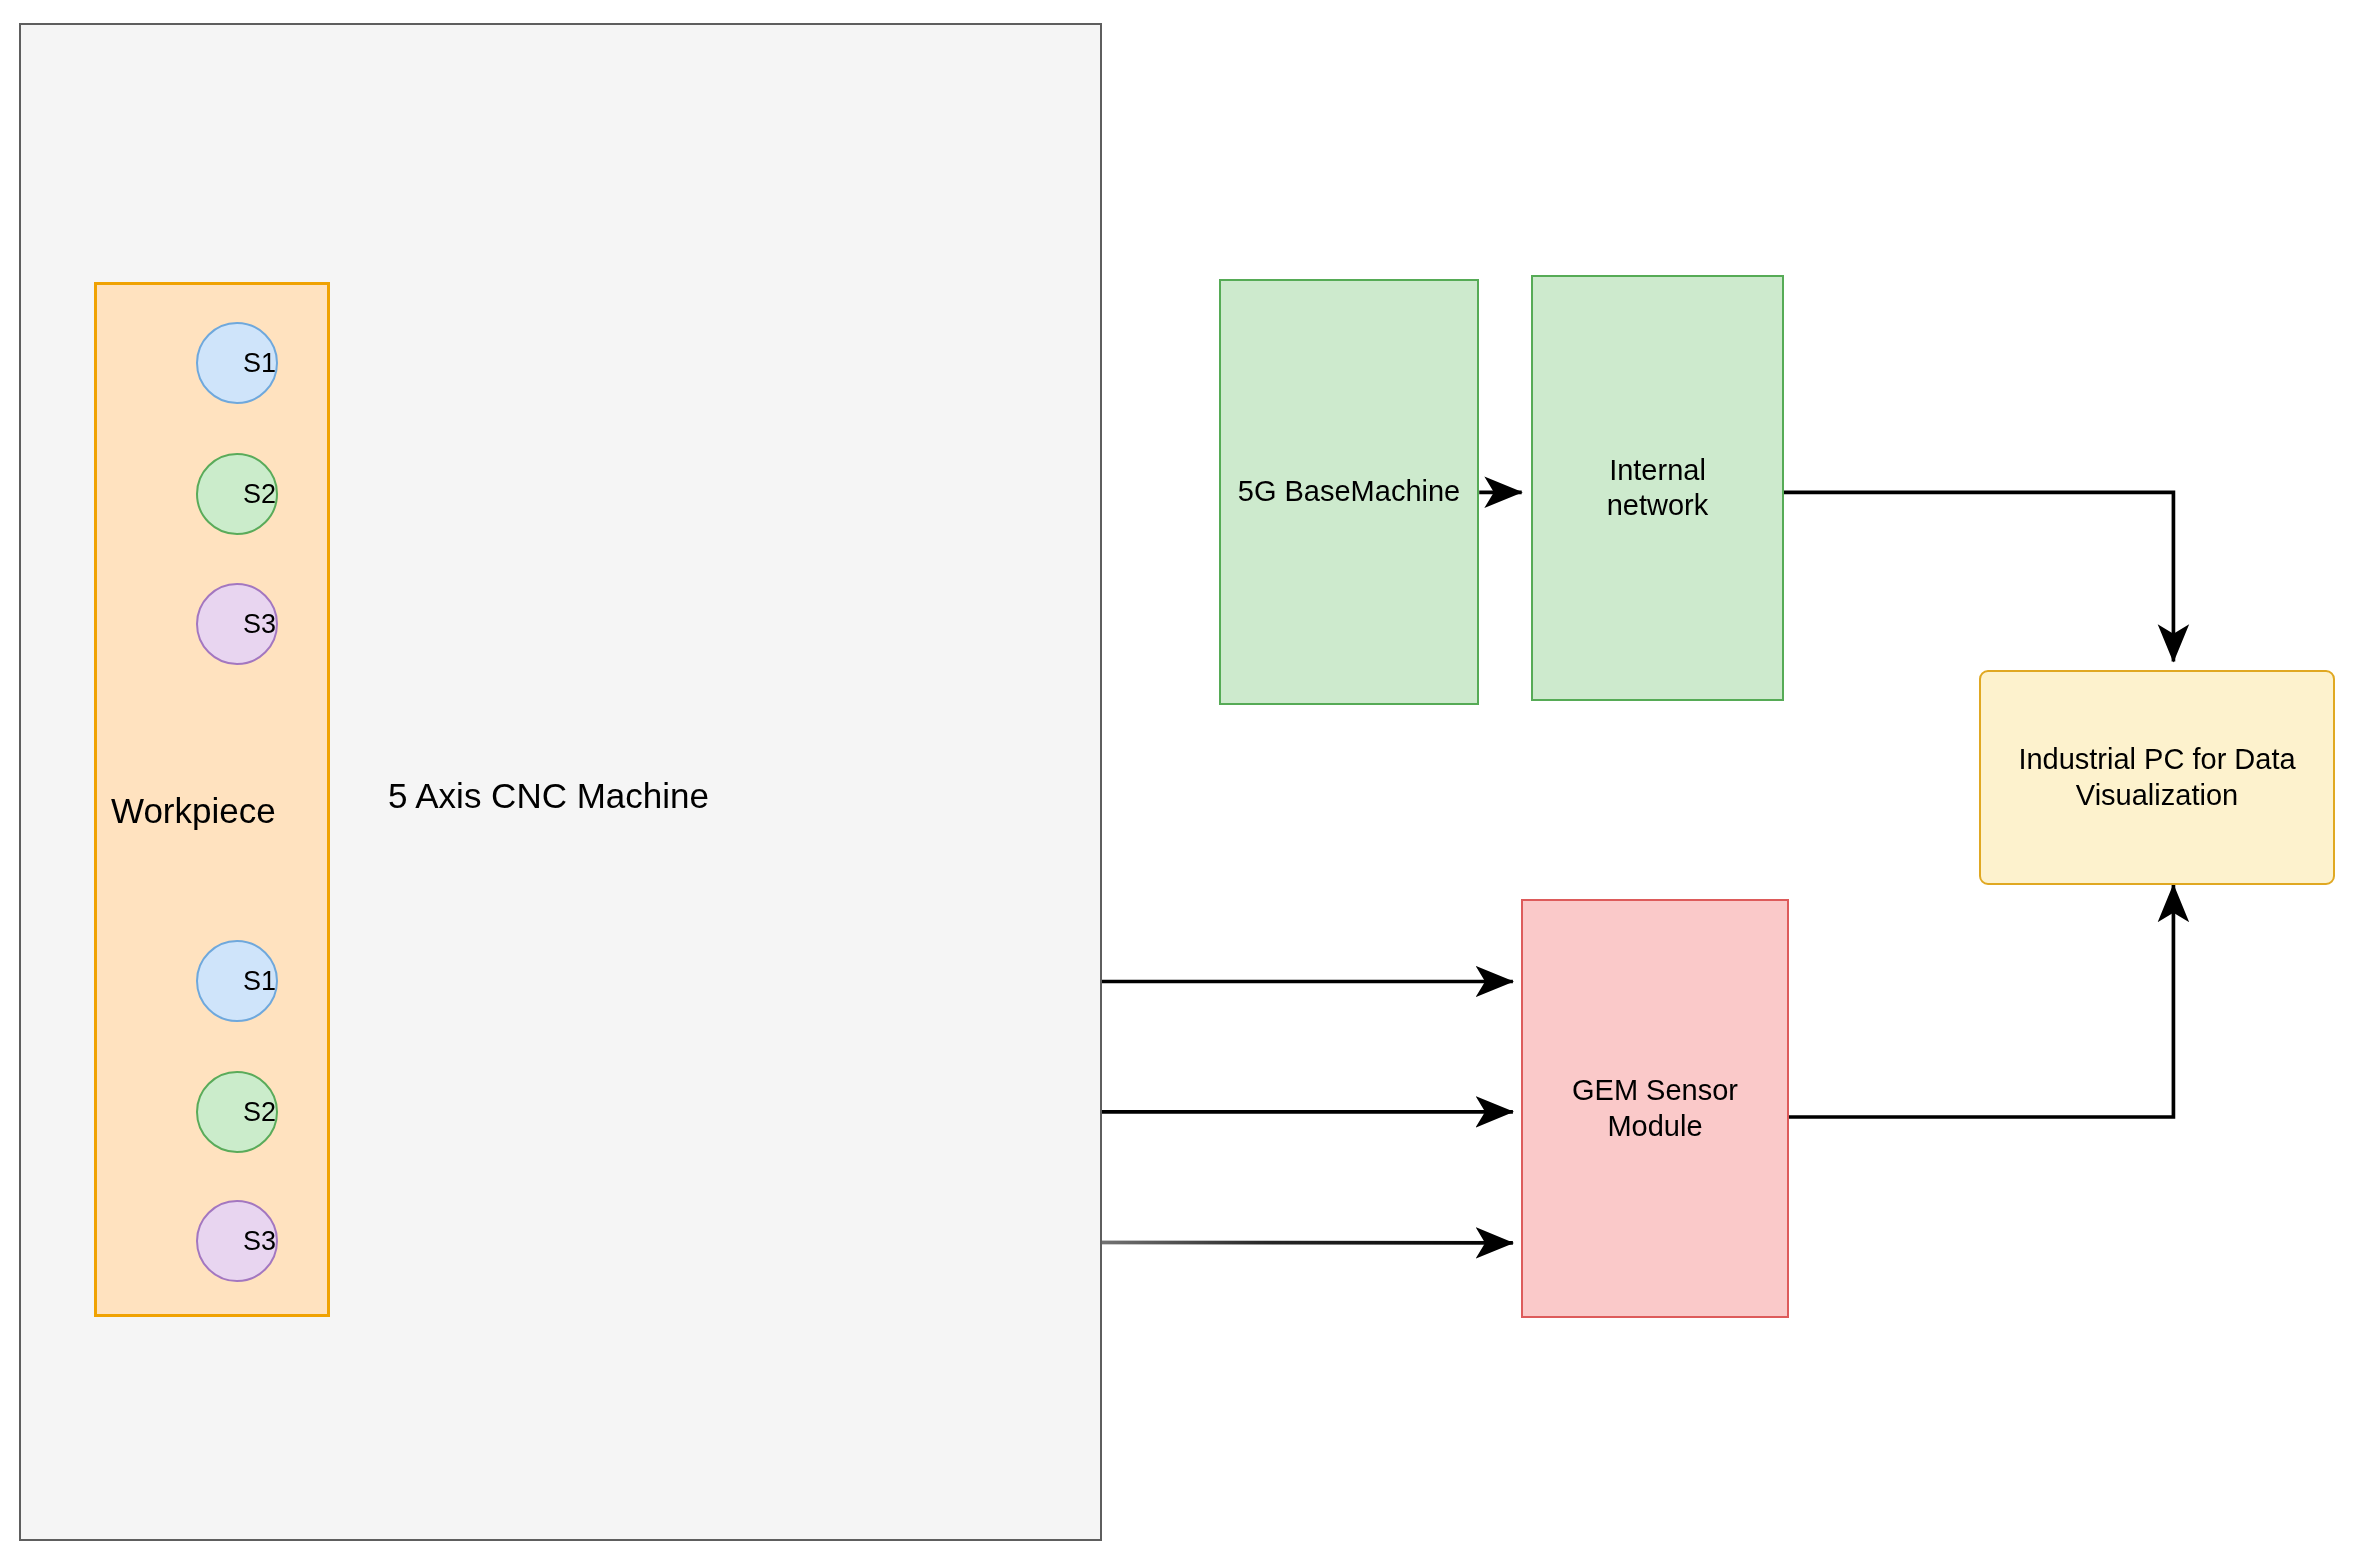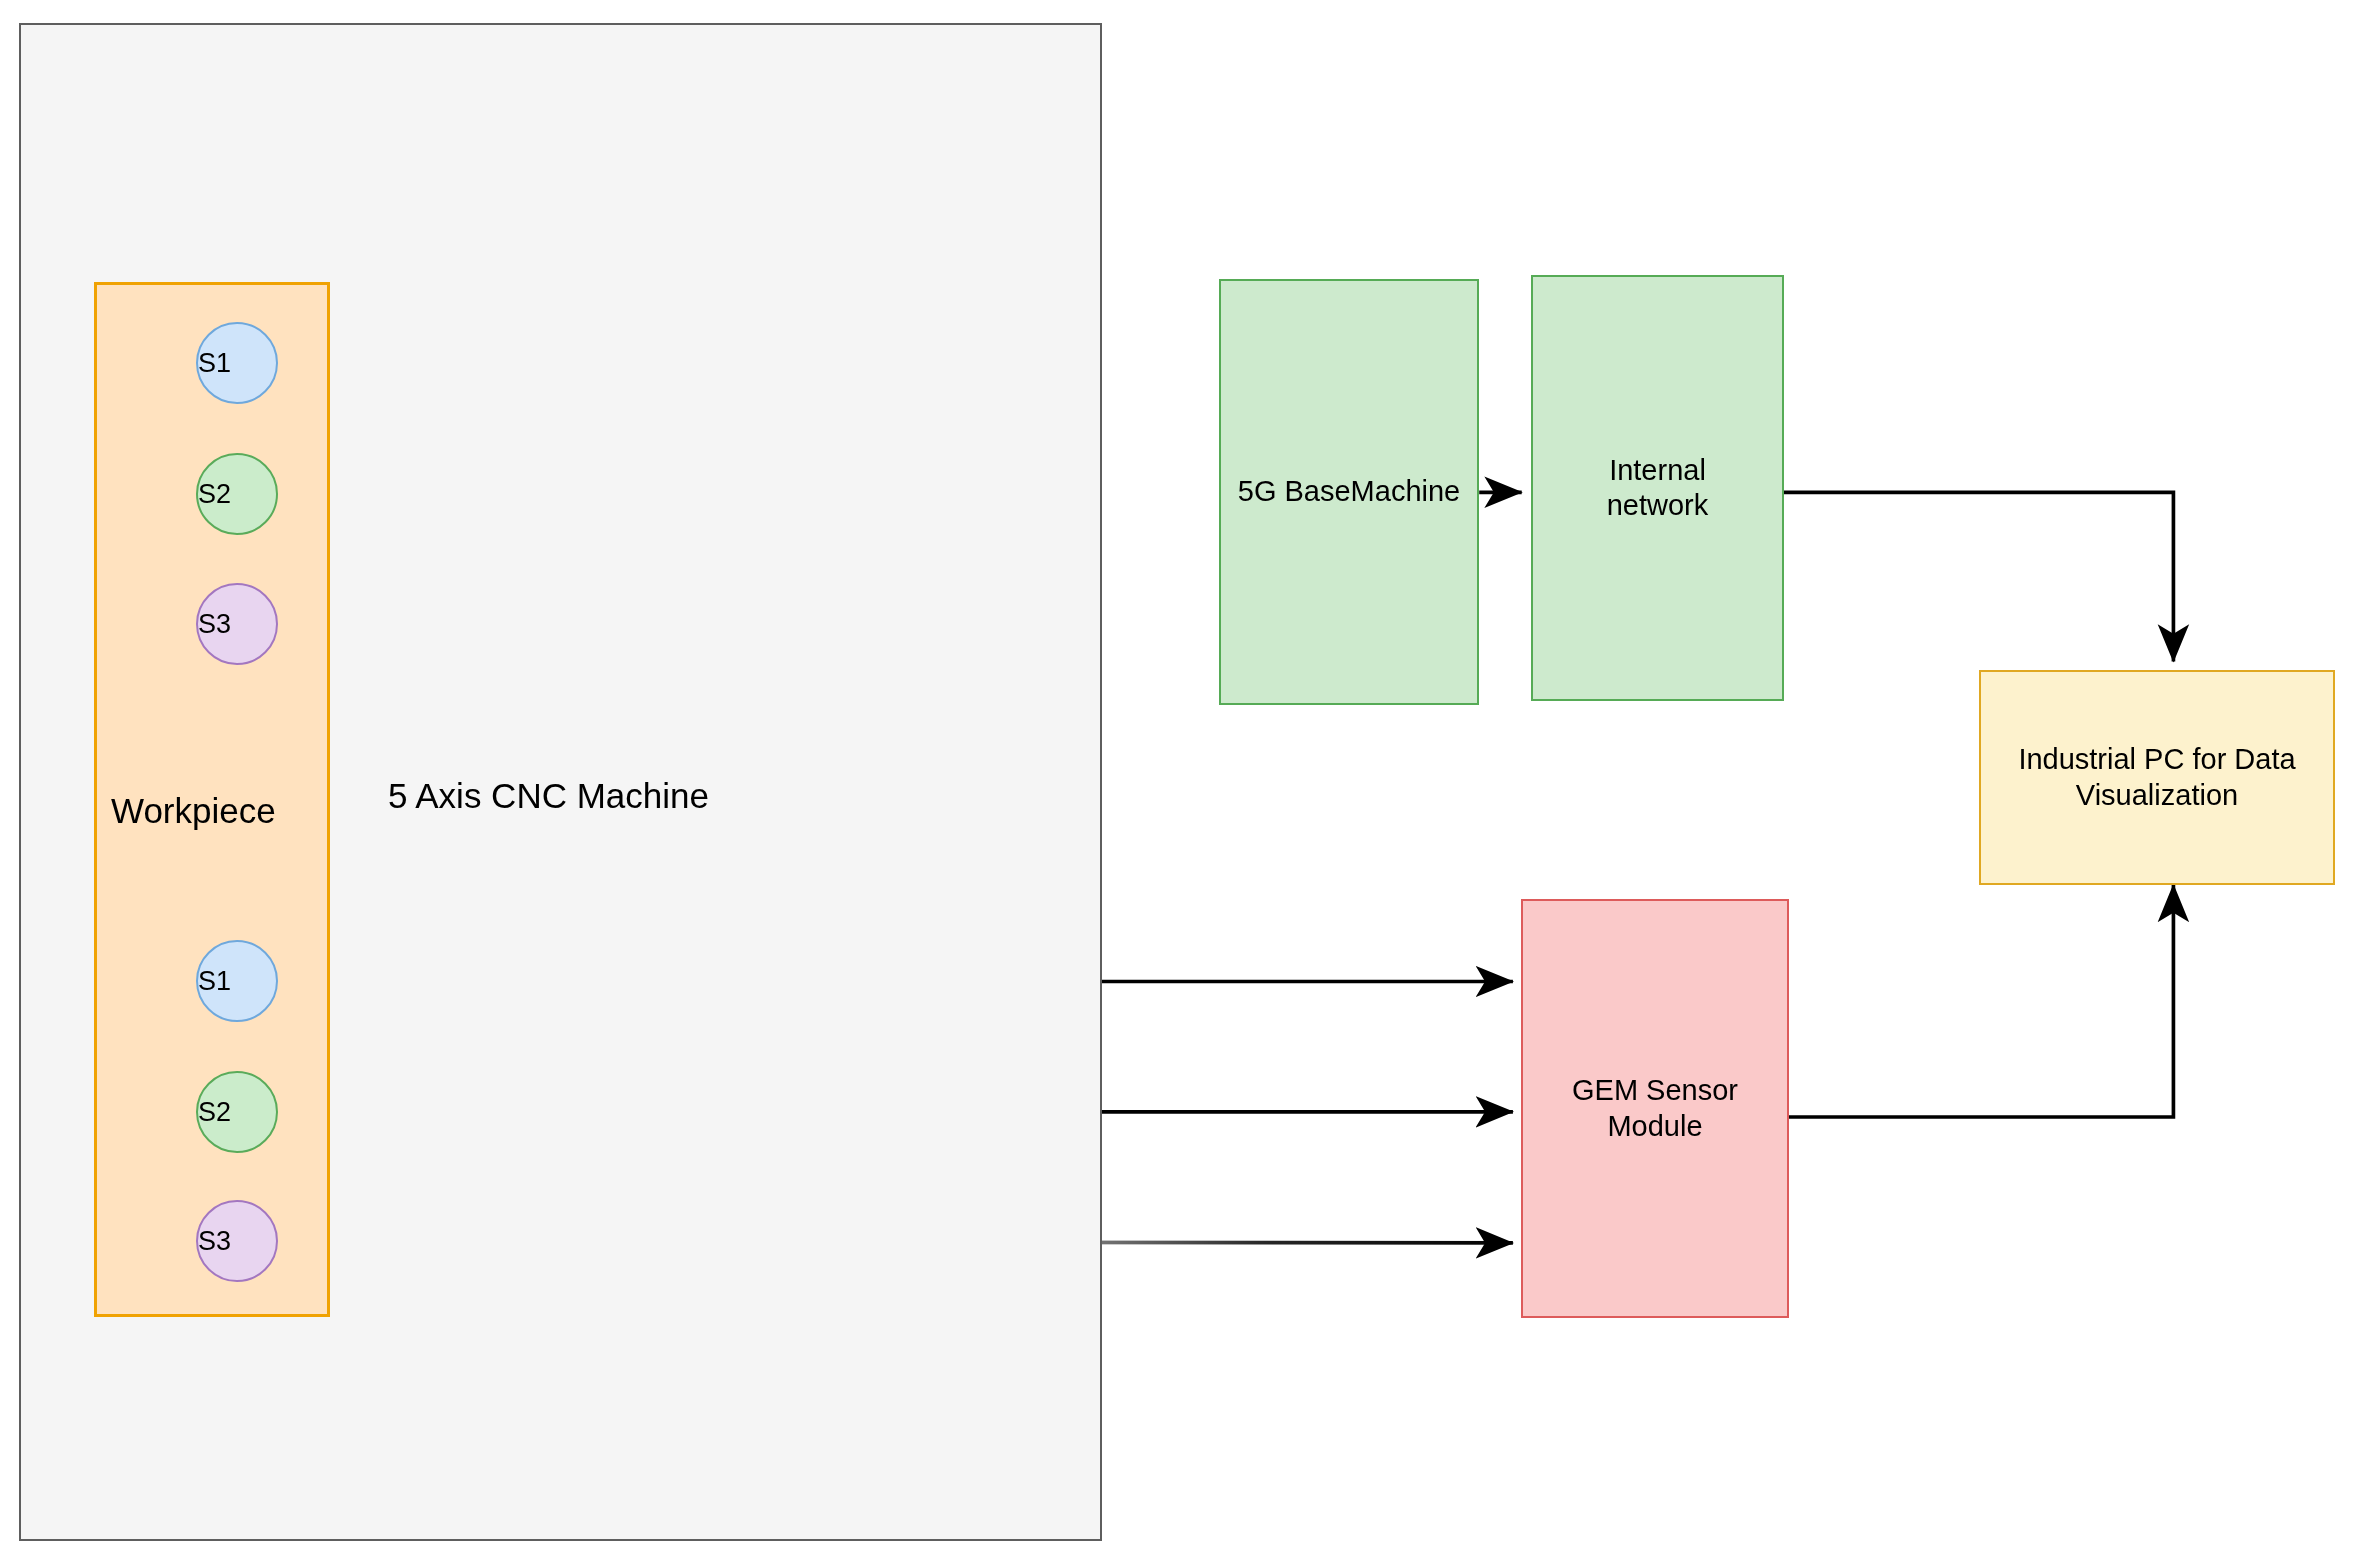--- a/index.html
+++ b/index.html
@@ -66,21 +66,21 @@
     border: 2.9px solid #e0a822;
   }
 
   
   .sensor {
     position: absolute;
     box-sizing: border-box;
     border-radius: 50%;
     display: flex;
     align-items: center;
-    justify-content: flex-start;
+    justify-content: flex-end;
     font-size: 27px;
     color: #000000;
   }
   .sensor-blue   { background: #cfe4fa; border: 2.2px solid #6fa8dc; }
   .sensor-green  { background: #cbeccb; border: 2.2px solid #5aab5a; }
   .sensor-purple { background: #e8d5f0; border: 2.2px solid #a377c0; }
 
   .plain-label {
     position: absolute;
     color: #000000;
@@ -161,19 +161,19 @@
   <div class="node green-box fs-box" style="left:1531px; top:275px; width:253px; height:426px; z-index:5; flex-direction:column;">
     <span>Internal</span>
     <span>network</span>
   </div>
 
   <div class="node pink-box fs-box" style="left:1521px; top:899px; width:268px; height:419px; z-index:5; flex-direction:column;">
     <span>GEM Sensor</span>
     <span>Module</span>
   </div>
 
-  <div class="node yellow-box fs-box" style="left:1979px; top:670px; width:356px; height:215px; z-index:5; flex-direction:column;">
+  <div class="node yellow-box fs-box" style="left:1979px; top:670px; width:356px; height:215px; z-index:5; flex-direction:column;border-radius:9px;">
     <span>Industrial PC for Data</span>
     <span>Visualization</span>
   </div>
 
 </div>
 
 
 </body></html>

